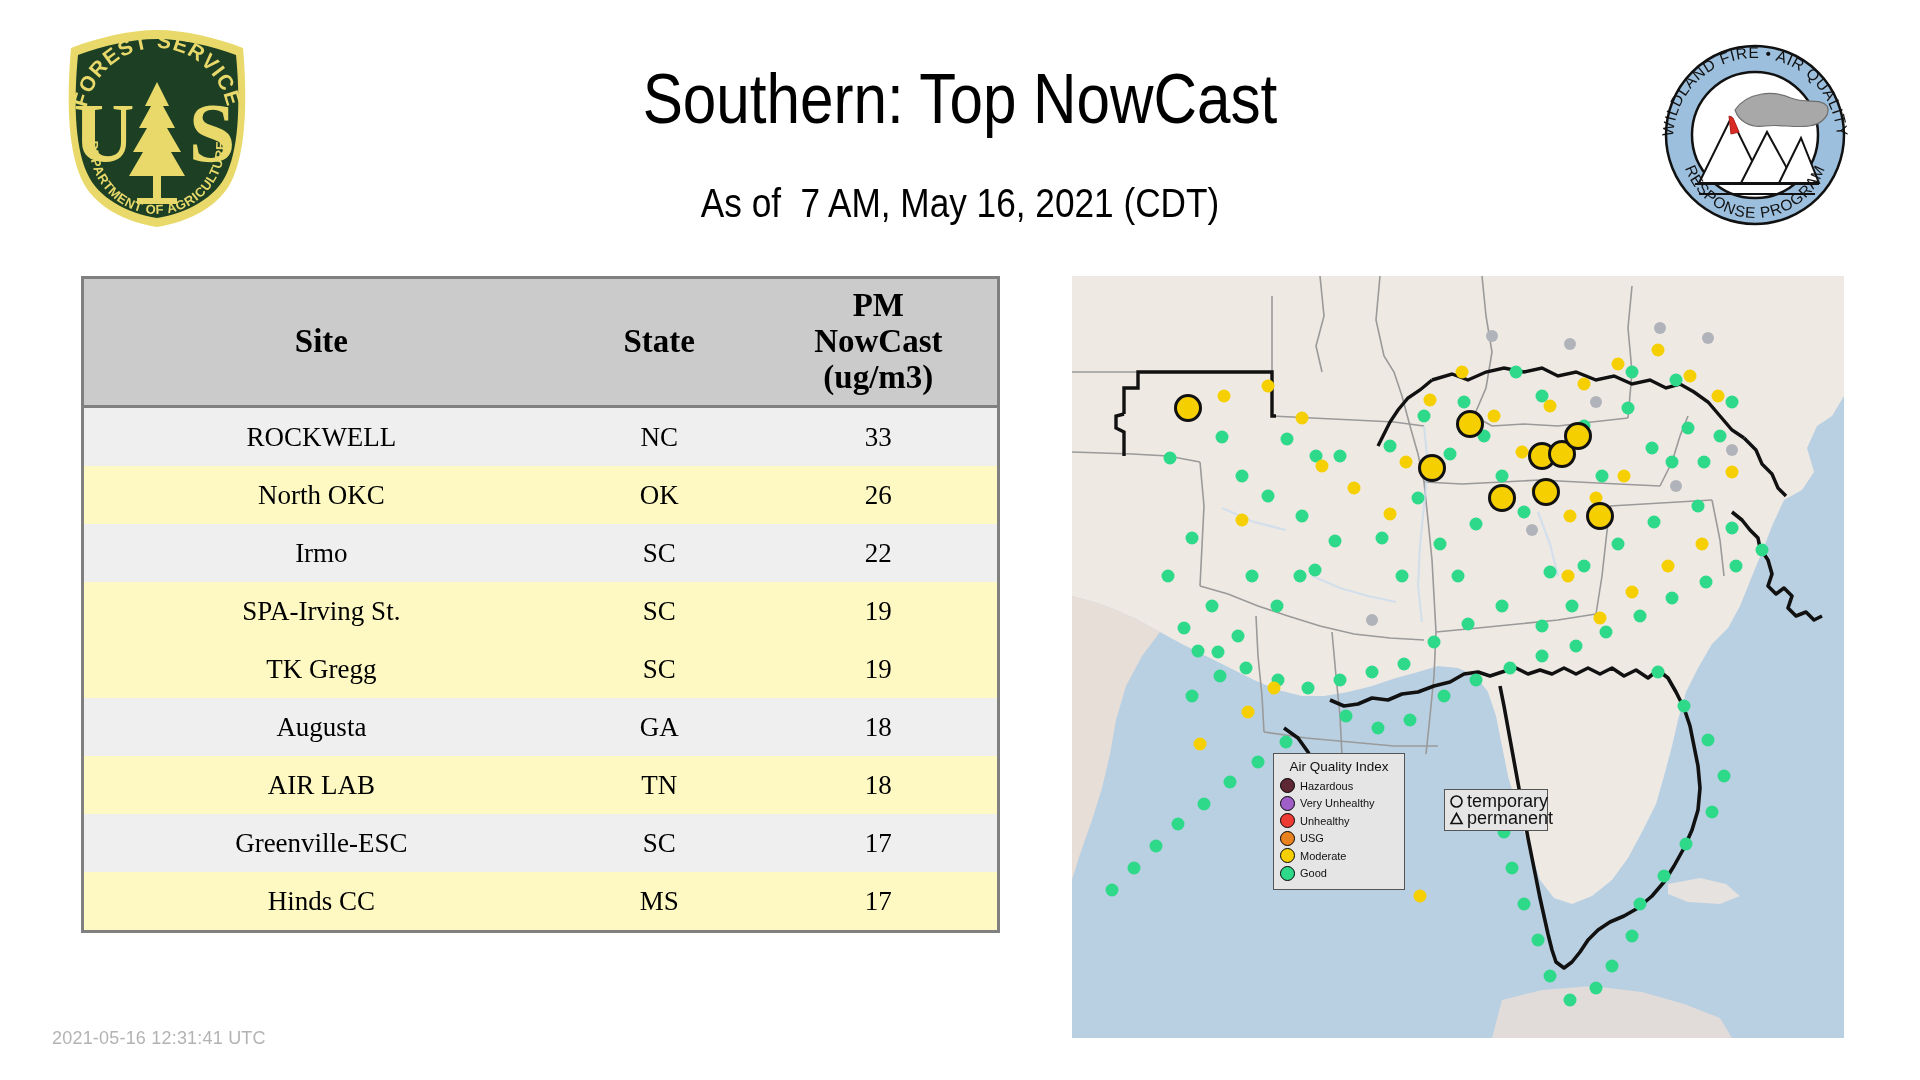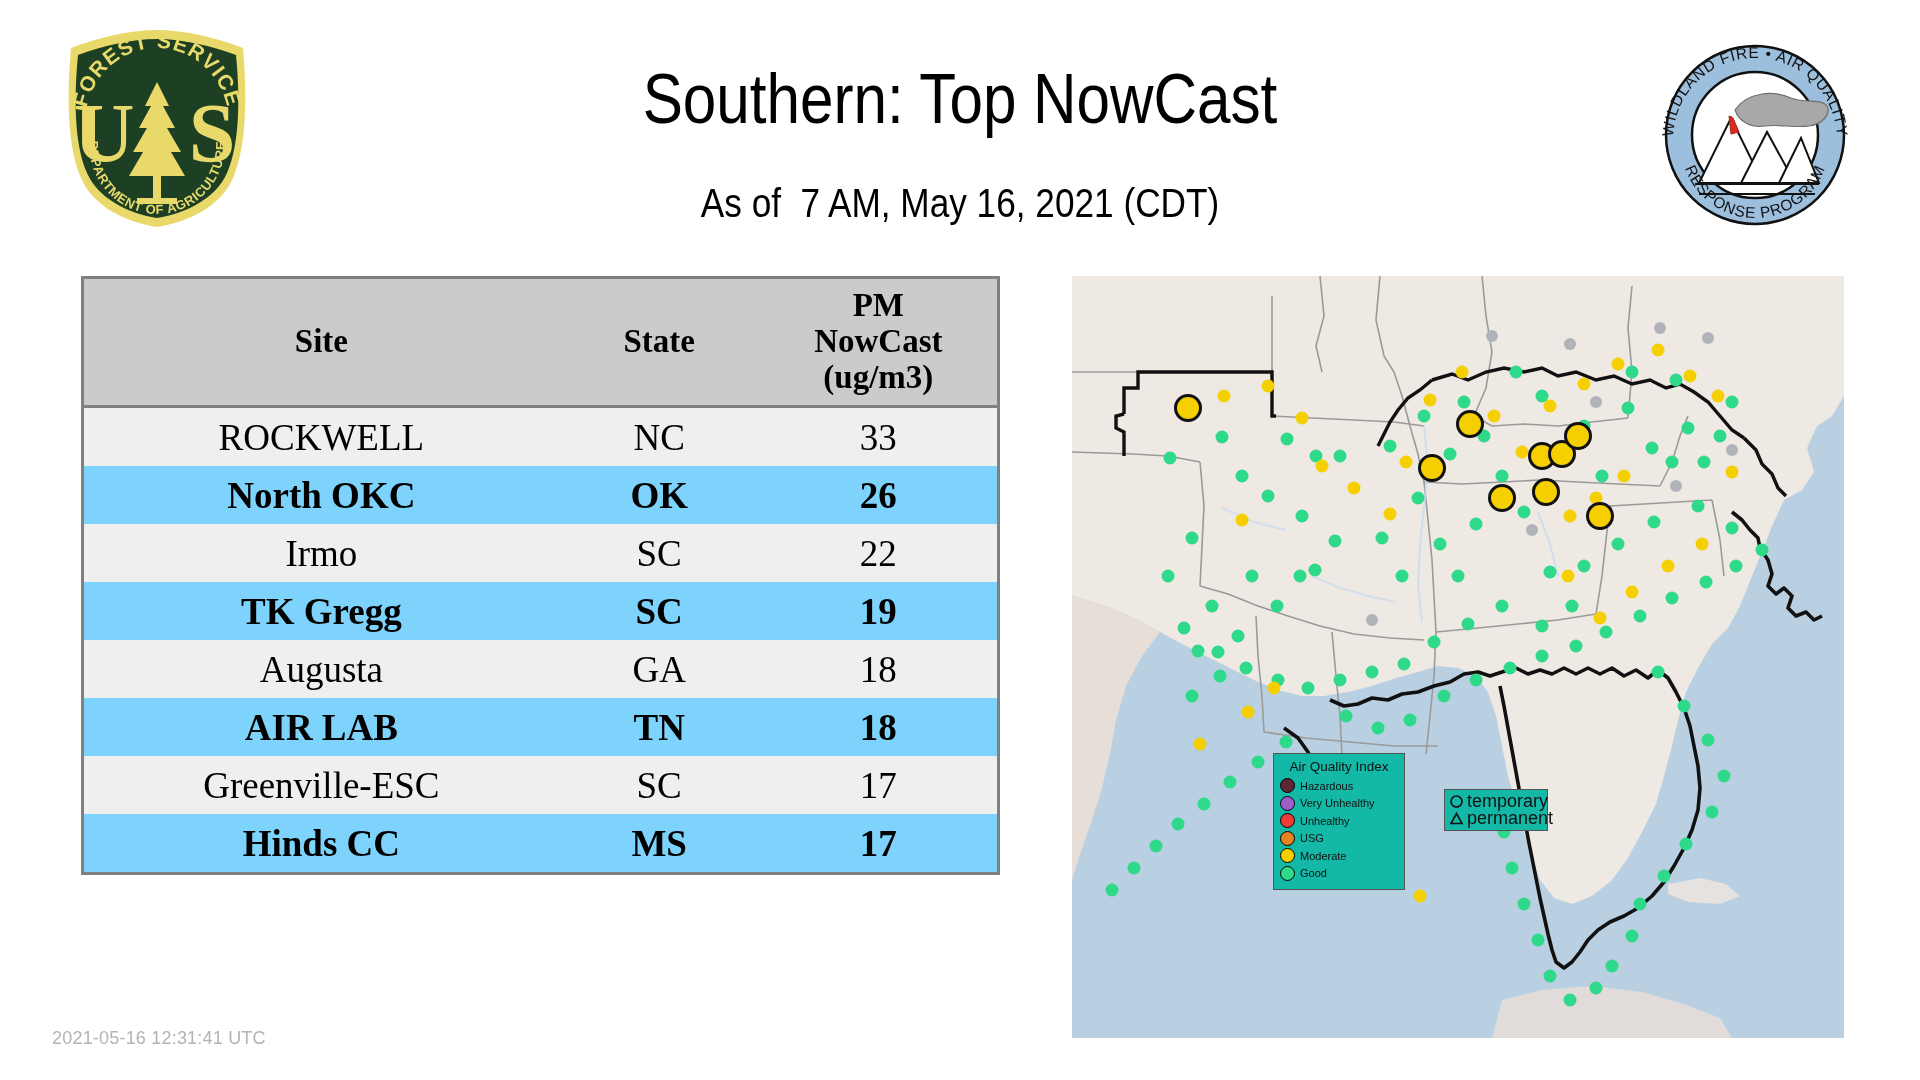--- a/index.html
+++ b/index.html
@@ -54,44 +54,44 @@
     text-align: center;
     padding: 8px 4px 10px 4px;
     vertical-align: middle;
     height: 112px;
     box-sizing: border-box;
   }
   table.aqi-table thead th .hdr-line { display: block; white-space: nowrap; }
 
   table.aqi-table tbody td {
     font-family: "Liberation Serif", serif;
-    font-size: 37px;
+    font-size: 27px;
     color: #000;
     text-align: center;
     height: 58px;
     padding: 0 4px;
     vertical-align: middle;
     white-space: nowrap;
   }
   table.aqi-table tbody tr.odd td { background: #efefef; }
-  table.aqi-table tbody tr.even td { background: #7dd3fc; font-weight: bold; }
+  table.aqi-table tbody tr.even td { background: #fef9c3; }
 
   
   #map-panel {
     position: absolute; left: 1072px; top: 276px;
     width: 772px; height: 762px;
     overflow: hidden;
     background: #b9d0e2;
   }
   #map-svg { display: block; width: 772px; height: 762px; }
 
   
   .legend-box {
     position: absolute;
-    background: #14b8a6;
+    background: #e5e5e5;
     border: 1.5px solid #555;
     box-sizing: border-box;
   }
   #aqi-legend { left: 201px; top: 477px; width: 132px; height: 137px; padding: 4px 6px; }
   #aqi-legend .leg-title {
     font-family: "Liberation Sans", sans-serif;
     font-size: 13.5px; color: #111; text-align: center;
     margin: 1px 0 3px 0;
   }
   .leg-row { display: flex; align-items: center; height: 17.5px; }
@@ -210,20 +210,25 @@
         </tr>
         <tr class="even">
           <td>North OKC</td>
           <td>OK</td>
           <td>26</td>
         </tr>
         <tr class="odd">
           <td>Irmo</td>
           <td>SC</td>
           <td>22</td>
+        </tr>
+        <tr class="even">
+          <td>SPA-Irving St.</td>
+          <td>SC</td>
+          <td>19</td>
         </tr>
         <tr class="even">
           <td>TK Gregg</td>
           <td>SC</td>
           <td>19</td>
         </tr>
         <tr class="odd">
           <td>Augusta</td>
           <td>GA</td>
           <td>18</td>

